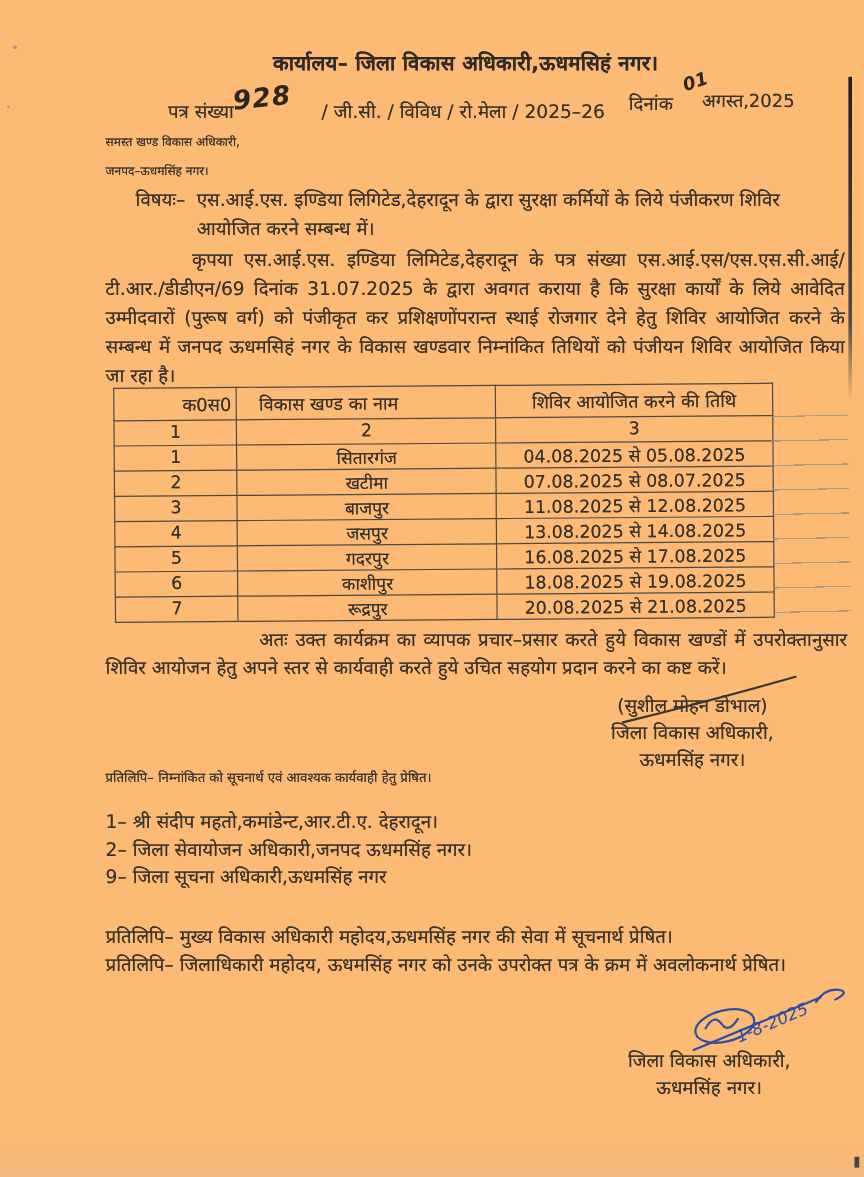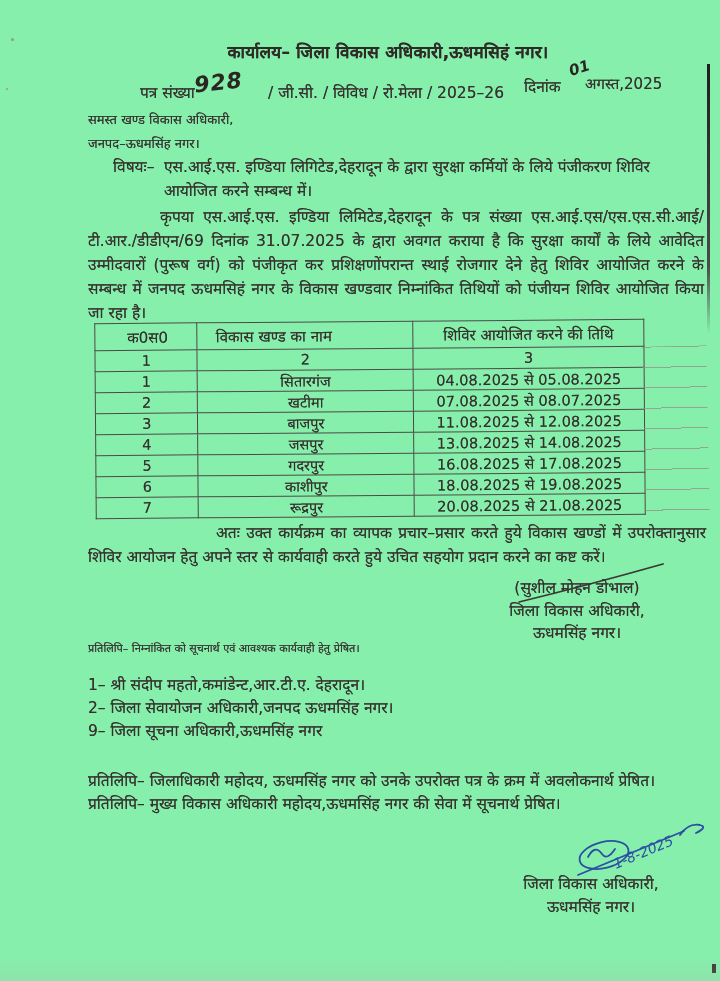--- a/index.html
+++ b/index.html
@@ -1,18 +1,18 @@
 <!DOCTYPE html>
 <html><head>
 <meta charset="utf-8">
 <style>
   html,body{margin:0;padding:0;background:#e8e6e1;}
   .paper{
     position:relative;width:720px;height:981px;margin:0 auto;
-    background:#86efac;overflow:hidden;
+    background:#fdba74;overflow:hidden;
     font-family:"DejaVu Sans","Liberation Sans",sans-serif;
     color:#35322e;
   }
   .txt{text-shadow:0 0 .35px rgba(70,64,58,.75);}
   .letterhead{
     position:absolute;top:40px;left:0;width:100%;text-align:center;
     padding-left:56px;box-sizing:border-box;
     font-size:17px;font-weight:bold;letter-spacing:.2px;color:#2e2b27;
   }
   .meta-label{position:absolute;font-size:15.5px;}
@@ -21,21 +21,21 @@
     position:absolute;left:194px;top:70px;font-size:22px;font-weight:600;
     font-style:italic;transform:rotate(-6deg);color:#2a2722;letter-spacing:1px;
   }
   .no-suffix{position:absolute;left:268px;top:81px;font-size:15.5px;}
   .date-label{left:524px;top:75px;}
   .date-hand{
     position:absolute;left:569px;top:59px;font-size:15px;font-weight:600;
     font-style:italic;transform:rotate(-18deg);color:#2a2722;
   }
   .date-text{position:absolute;left:585px;top:73px;font-size:15px;}
-  .addressee{position:absolute;left:88px;top:108px;font-size:13px;line-height:23.5px;}
+  .addressee{position:absolute;left:88px;top:108px;font-size:10px;line-height:23.5px;}
   .subject-label{position:absolute;left:85px;top:155px;font-size:15.5px;margin-left:28px;}
   .subject-text{
     position:absolute;left:164px;top:155px;width:514px;
     font-size:15.5px;line-height:24px;
   }
   .body-par{
     position:absolute;left:88px;top:205px;width:616px;
     font-size:15.5px;line-height:24px;text-align:justify;text-indent:72px;
   }
   .camp-table{
@@ -43,21 +43,21 @@
     transform:rotate(-0.45deg);font-size:14.5px;color:#34312d;
   }
   .camp-table td,.camp-table th{
     border:1px solid #4d4a46;padding:0 4px;font-weight:normal;height:20px;
     text-align:center;
   }
   .camp-table tr.hdr td{height:26px;font-size:15px;}
   .camp-table td.c0{width:97px;}
   .camp-table td.c1{width:213px;}
   .camp-table td.c2{width:240px;}
-  .camp-table tr.hdr td.c0{text-align:center;padding-left:7px;}
+  .camp-table tr.hdr td.c0{text-align:right;padding-left:7px;}
   .camp-table tr.hdr td.c1{text-align:left;padding-left:18px;}
   .row-ext{
     position:absolute;left:644px;top:346px;width:64px;height:170px;
     transform:rotate(-1.2deg);
     background:repeating-linear-gradient(to bottom,#979289 0 1px,transparent 1px 20.4px);
     opacity:.8;
   }
   .edge-bar{
     position:absolute;left:707px;top:64px;width:2.5px;height:270px;
     background:linear-gradient(#1f1f1f,#4a4a4a 75%,rgba(90,90,90,0));
@@ -192,23 +192,23 @@
       <div>1–  श्री संदीप महतो,कमांडेन्ट,आर.टी.ए. देहरादून।</div>
 
       <div>2–  जिला सेवायोजन अधिकारी,जनपद ऊधमसिंह नगर।</div>
 
       <div>9–  जिला सूचना अधिकारी,ऊधमसिंह नगर</div>
 
     </div>
 
   <div class="copy-notes txt">
 
+      <p>प्रतिलिपि– मुख्य विकास अधिकारी महोदय,ऊधमसिंह नगर की सेवा में सूचनार्थ प्रेषित।</p>
+
       <p>प्रतिलिपि– जिलाधिकारी महोदय, ऊधमसिंह नगर को उनके उपरोक्त पत्र के क्रम में अवलोकनार्थ प्रेषित।</p>
-
-      <p>प्रतिलिपि– मुख्य विकास अधिकारी महोदय,ऊधमसिंह नगर की सेवा में सूचनार्थ प्रेषित।</p>
     </div>
 
   <svg class="blue-sign" width="152" height="64">
     <g stroke="#2d4ea3" fill="none" stroke-width="1.8" stroke-linecap="round">
       <ellipse cx="36" cy="40" rx="25" ry="13" transform="rotate(-14 36 40)"></ellipse>
       <path d="M20 42 q7 -13 14 -3 q5 7 13 -5"></path>
       <path d="M10 60 L116 16"></path>
       <path d="M112 20 q8 -12 20 -10 q8 2 -4 8"></path>
     </g>
     <text x="0" y="0" transform="translate(48,54) rotate(-23)" font-size="14" fill="#2d4ea3" font-style="italic">1-8-2025</text>

